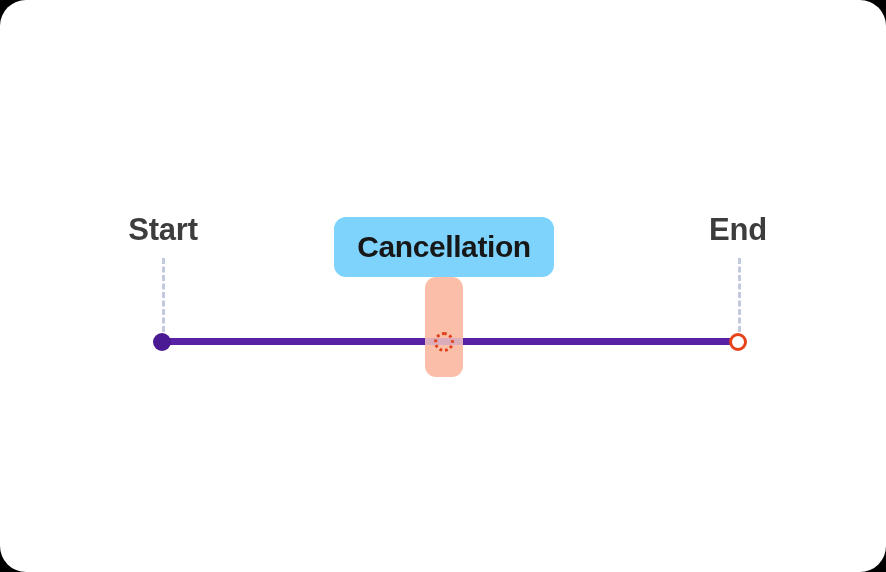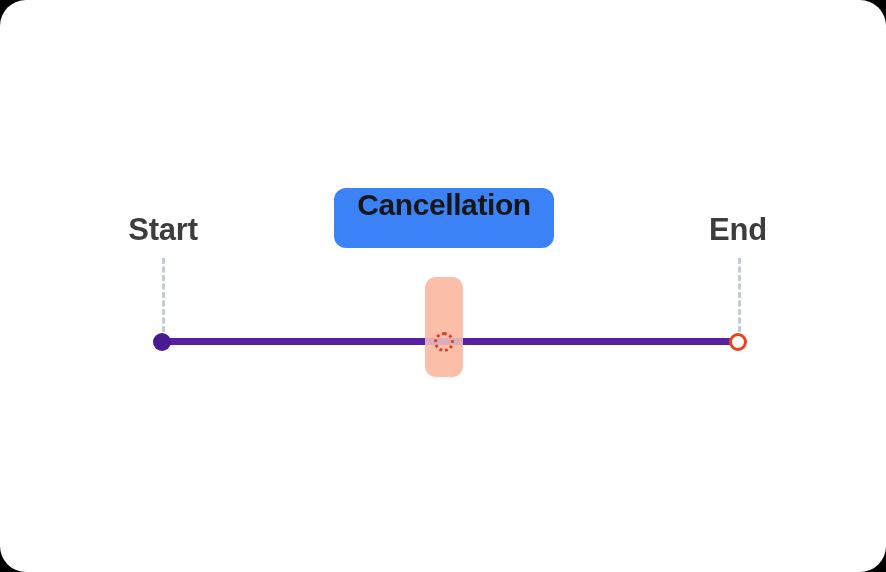--- a/index.html
+++ b/index.html
@@ -121,27 +121,27 @@
     height: 20px;
     box-sizing: border-box;
     border-radius: 50%;
     border: 3px dotted #e0411b;
   }
 
   
   .event-pill {
     position: absolute;
     left: 334px;
-    top: 188px;
+    top: 217px;
     width: 220px;
     height: 60px;
-    background: #3b82f6;
+    background: #7dd3fc;
     border-radius: 12px;
     display: flex;
-    align-items: flex-start;
+    align-items: center;
     justify-content: center;
   }
   .event-pill-text {
     font-size: 30px;
     font-weight: bold;
     color: #171717;
     letter-spacing: -0.4px;
     white-space: nowrap;
   }
 </style>

